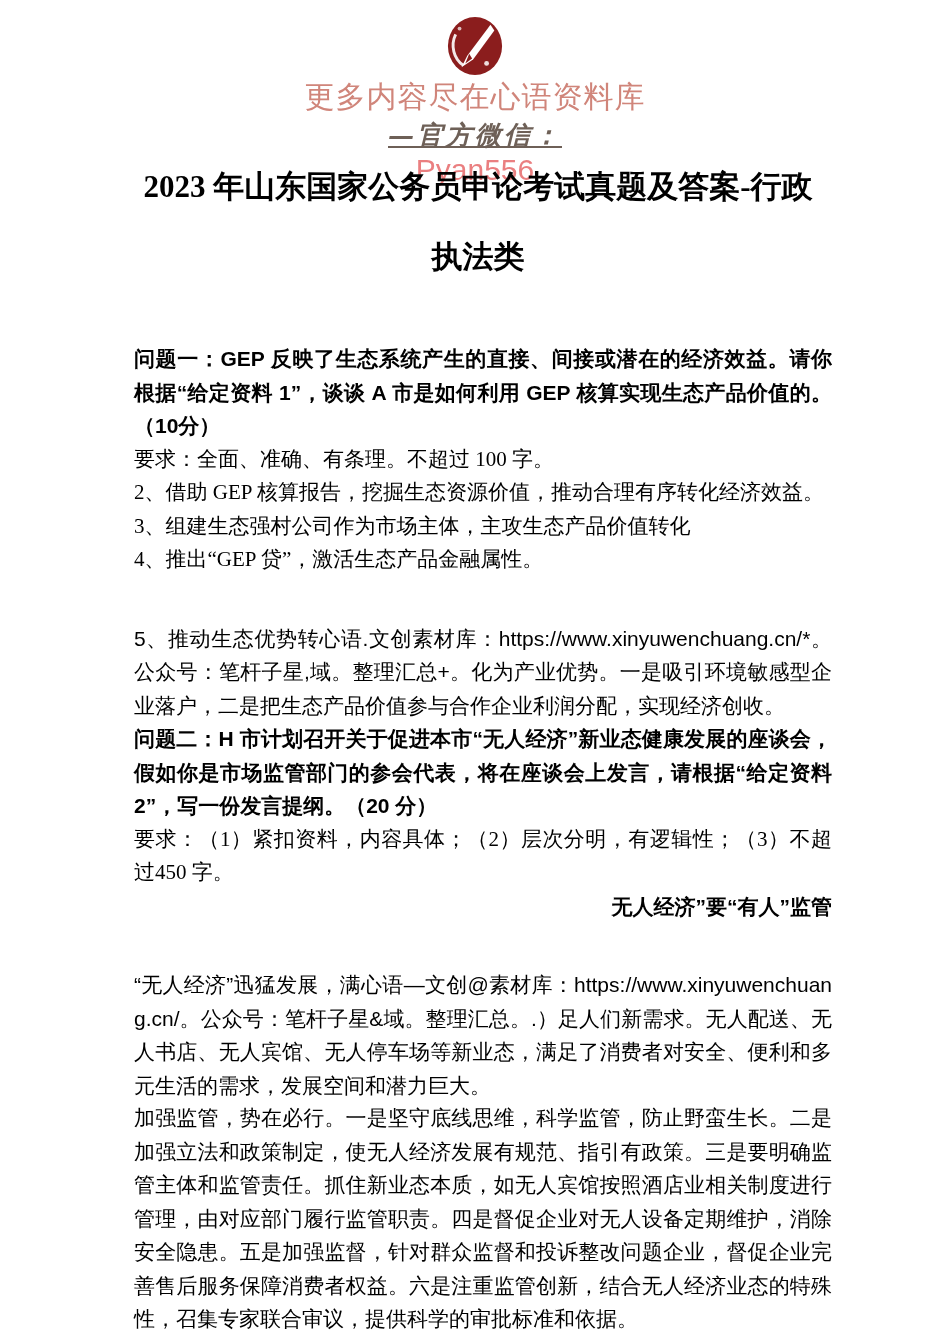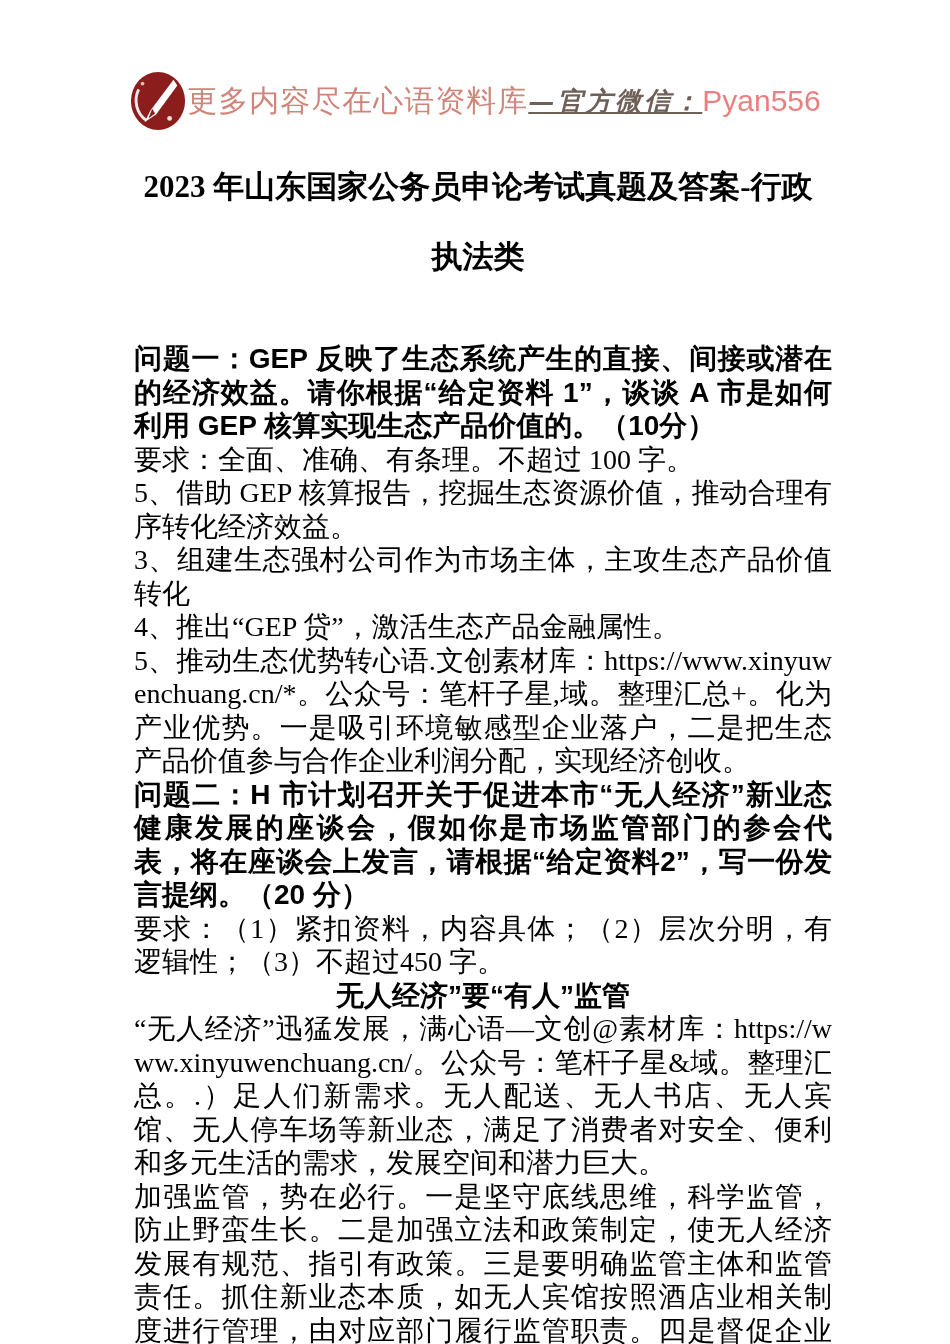--- a/index.html
+++ b/index.html
@@ -10,20 +10,21 @@
     color: #000000;
     font-family: "Liberation Serif", "DejaVu Serif", serif;
     position: relative;
   }
   
   .watermark {
     display: flex;
     align-items: center;
     justify-content: center;
     height: 70px;
+    flex-direction: column;
   }
   .watermark.top { padding-top: 66px; }
   .wm-logo { width: 58px; height: 62px; flex: 0 0 auto; }
   .wm-main {
     font-family: "Liberation Serif", "DejaVu Serif", serif;
     font-size: 30px;
     color: #d0857a;
     letter-spacing: 1px;
     white-space: nowrap;
   }
@@ -53,35 +54,36 @@
     line-height: 70px;
     font-family: "Liberation Serif", "DejaVu Serif", serif;
   }
   
   .doc-body {
     width: 698px;
     margin: 50px 0 0 134px;
   }
   .doc-body p {
     margin: 0;
-    font-size: 28px;
+    font-size: 21px;
     line-height: 33.5px;
     text-align: justify;
     word-break: break-all;
   }
   .doc-body p.bold {
     font-weight: bold;
     font-family: "Liberation Sans", "DejaVu Sans", sans-serif;
   }
   .doc-body p.sans {
-    font-family: Liberation Serif, serif;
+    font-family: Liberation Sans, sans-serif;
+    margin-top: 45px;
   }
   .doc-body p.heading {
     font-weight: bold;
-    text-align: center;
+    text-align: right;
     font-family: "Liberation Sans", "DejaVu Sans", sans-serif;
   }
 </style>
 </head>
 <body>
 
 <div class="watermark top">
   <span class="wm-logo">
     <svg width="58" height="62" viewBox="0 0 60 64" xmlns="http://www.w3.org/2000/svg">
       <ellipse cx="30" cy="32" rx="28" ry="30" fill="#8b1d1d"></ellipse>
@@ -95,21 +97,21 @@
   <span class="wm-main">更多内容尽在心语资料库</span>
   <span class="wm-wechat">—官方微信：</span>
   <span class="wm-id">Pyan556</span>
 </div>
 
 <h1 class="doc-title">2023 年山东国家公务员申论考试真题及答案-行政执法类</h1>
 
 <div class="doc-body">
   <p class="bold">问题一：GEP 反映了生态系统产生的直接、间接或潜在的经济效益。请你根据“给定资料 1”，谈谈 A 市是如何利用 GEP 核算实现生态产品价值的。（10分）</p>
   <p class="normal">要求：全面、准确、有条理。不超过 100 字。</p>
-  <p class="normal">5、借助 GEP 核算报告，挖掘生态资源价值，推动合理有序转化经济效益。</p>
+  <p class="normal">2、借助 GEP 核算报告，挖掘生态资源价值，推动合理有序转化经济效益。</p>
   <p class="normal">3、组建生态强村公司作为市场主体，主攻生态产品价值转化</p>
   <p class="normal">4、推出“GEP 贷”，激活生态产品金融属性。</p>
   <p class="sans">5、推动生态优势转心语.文创素材库：https://www.xinyuwenchuang.cn/*。公众号：笔杆子星,域。整理汇总+。化为产业优势。一是吸引环境敏感型企业落户，二是把生态产品价值参与合作企业利润分配，实现经济创收。</p>
   <p class="bold">问题二：H 市计划召开关于促进本市“无人经济”新业态健康发展的座谈会，假如你是市场监管部门的参会代表，将在座谈会上发言，请根据“给定资料2”，写一份发言提纲。（20 分）</p>
   <p class="normal">要求：（1）紧扣资料，内容具体；（2）层次分明，有逻辑性；（3）不超过450 字。</p>
   <p class="heading">无人经济”要“有人”监管</p>
   <p class="sans">“无人经济”迅猛发展，满心语—文创@素材库：https://www.xinyuwenchuang.cn/。公众号：笔杆子星&amp;域。整理汇总。.）足人们新需求。无人配送、无人书店、无人宾馆、无人停车场等新业态，满足了消费者对安全、便利和多元生活的需求，发展空间和潜力巨大。</p>
   <p class="normal">加强监管，势在必行。一是坚守底线思维，科学监管，防止野蛮生长。二是加强立法和政策制定，使无人经济发展有规范、指引有政策。三是要明确监管主体和监管责任。抓住新业态本质，如无人宾馆按照酒店业相关制度进行管理，由对应部门履行监管职责。四是督促企业对无人设备定期维护，消除安全隐患。五是加强监督，针对群众监督和投诉整改问题企业，督促企业完善售后服务保障消费者权益。六是注重监管创新，结合无人经济业态的特殊性，召集专家联合审议，提供科学的审批标准和依据。</p>
 
 </div>

